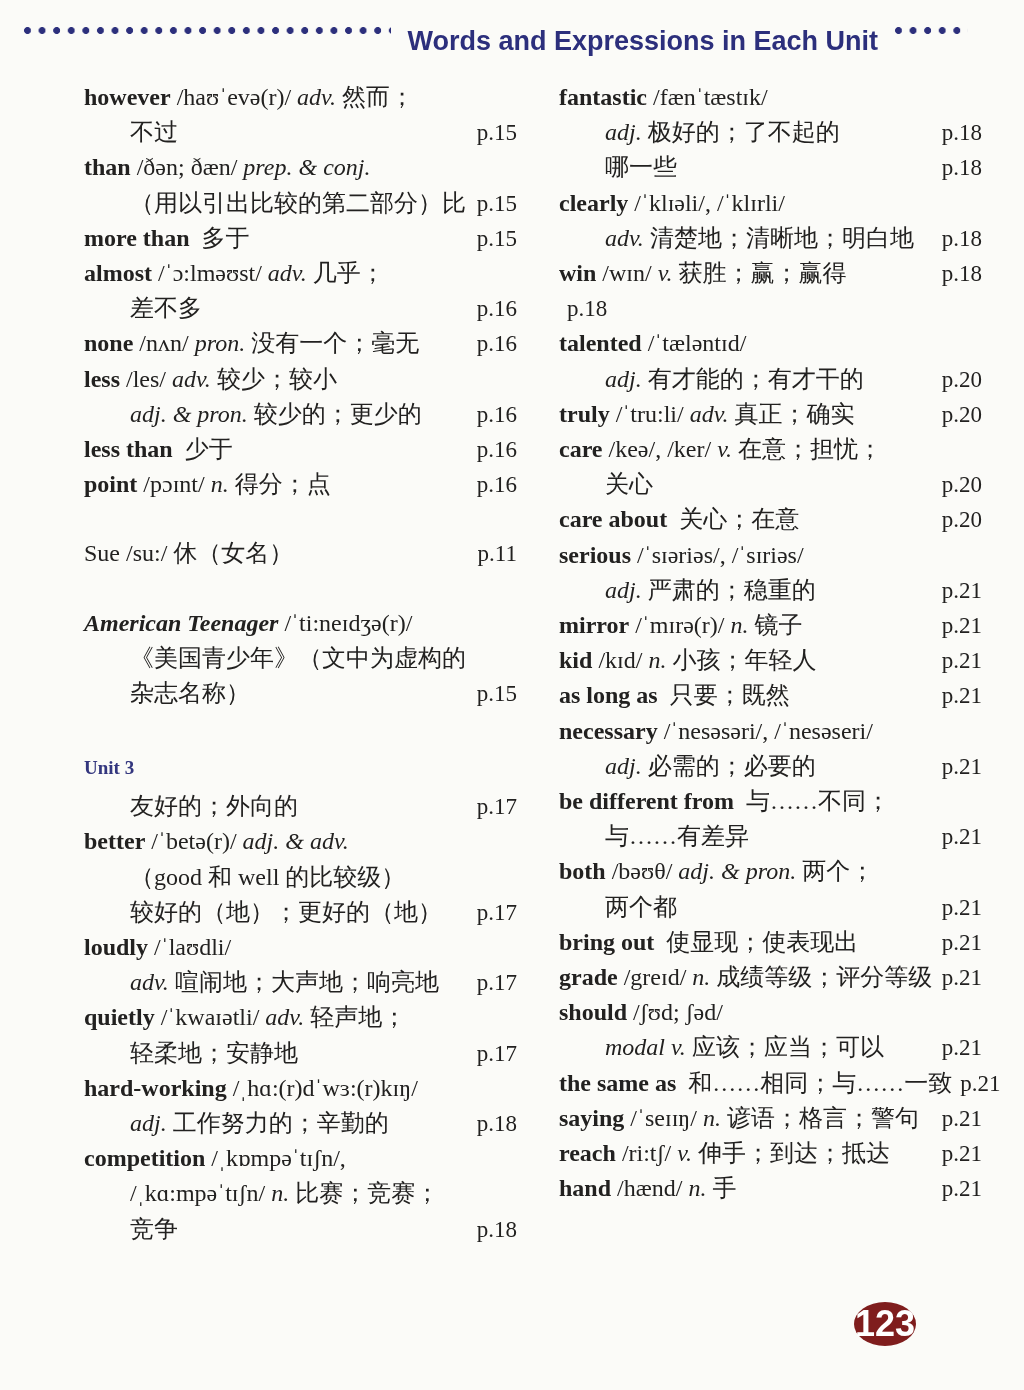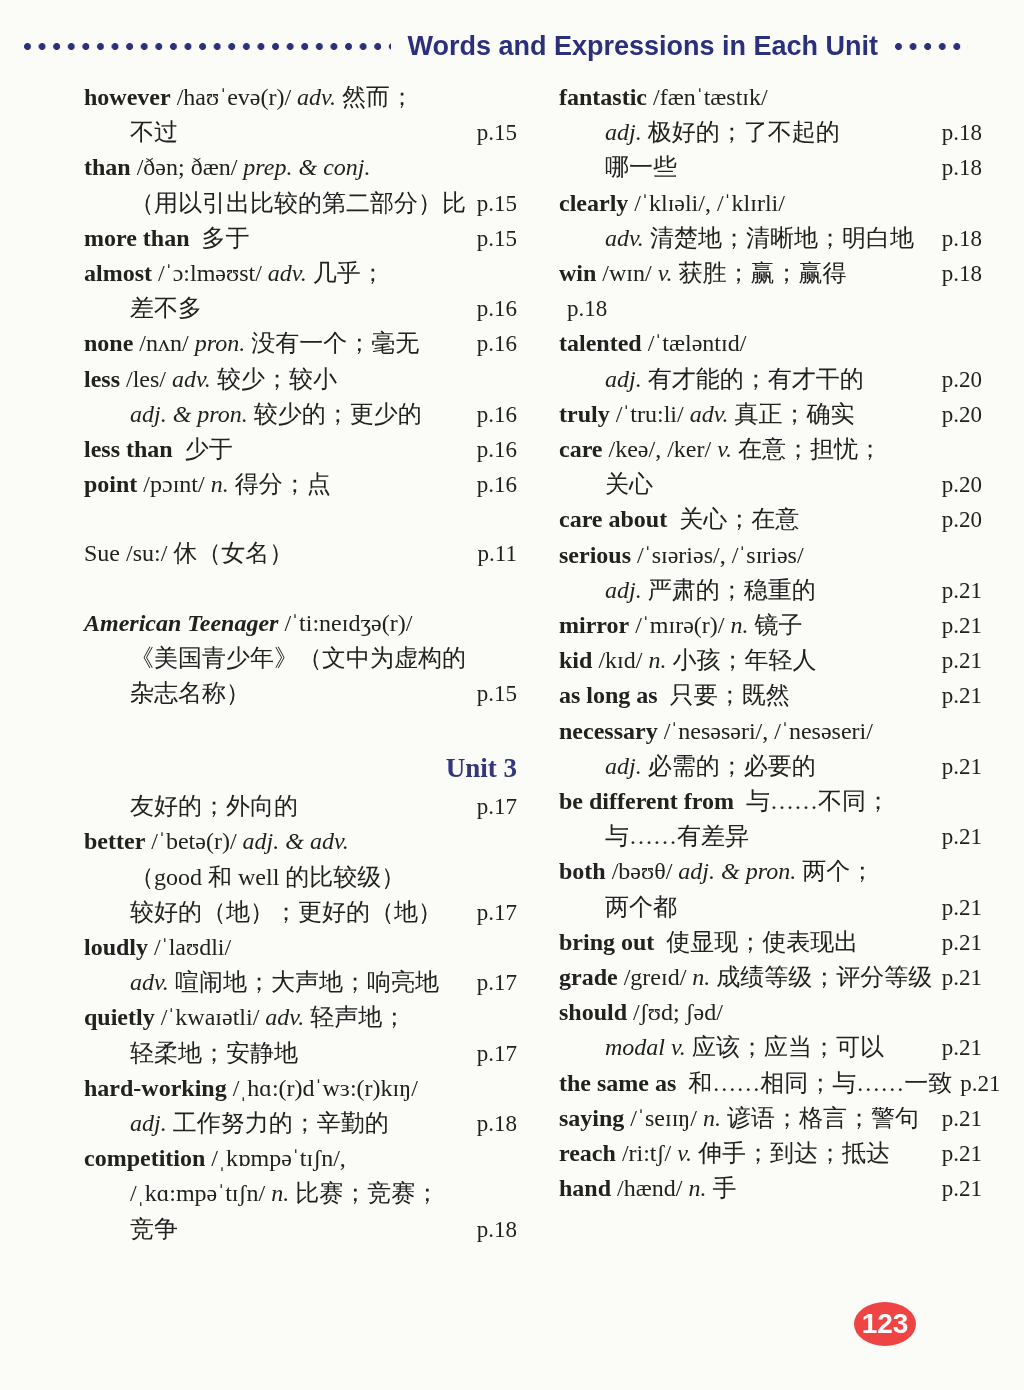--- a/index.html
+++ b/index.html
@@ -6,21 +6,21 @@
   body{
     width:1024px;height:1390px;position:relative;
     background:#fbfbf8;
     font-family:"Liberation Serif","DejaVu Serif",serif;
     color:#222120;
     overflow:hidden;
   }
   
   .hdr{
     position:absolute;top:26px;left:23px;right:56px;height:40px;
-    display:flex;align-items:center;
+    display:flex;
   }
   .dots{
     height:9px;
     background-image:radial-gradient(circle at 4.5px 4.5px,#2c2f7c 3.1px,rgba(0,0,0,0) 3.8px);
     background-size:14.6px 9px;background-repeat:repeat-x;
   }
   .dots-left{flex:1;}
   .dots-right{width:74px;}
   .hdr h1{
     margin:0 16px;font-family:"Liberation Sans","DejaVu Sans",sans-serif;
@@ -39,30 +39,30 @@
     line-height:35.2px;font-size:24px;
   }
   .vline .txt{white-space:pre;}
   .vline.ind .txt{padding-left:46px;}
   .vline .pg{font-size:23px;white-space:pre;padding-left:8px;}
   .s-b{font-weight:bold;}
   .s-i{font-style:italic;}
   .s-bi{font-weight:bold;font-style:italic;}
   .gap{height:34px;}
   .unit-heading{
-    font-size:27px;font-weight:bold;color:#33367e;
-    line-height:40px;margin:3px 0 1px;text-align:right;
+    font-size:19px;font-weight:bold;color:#33367e;
+    line-height:40px;margin:3px 0 1px;
   }
   
   .badge{
     position:absolute;right:108px;bottom:44px;width:62px;height:44px;
-    background:#ef4444;border-radius:50%;
+    background:#7f1d1d;border-radius:50%;
     display:flex;align-items:center;justify-content:center;
     color:#ffffff;font-family:"Liberation Sans","DejaVu Sans",sans-serif;
-    font-weight:bold;font-size:28px;
+    font-weight:bold;font-size:36px;
   }
 </style>
 </head>
 <body>
 
 <div class="hdr">
   <span class="dots dots-left"></span>
   <h1>Words and Expressions in Each Unit</h1>
   <span class="dots dots-right"></span>
 </div>

